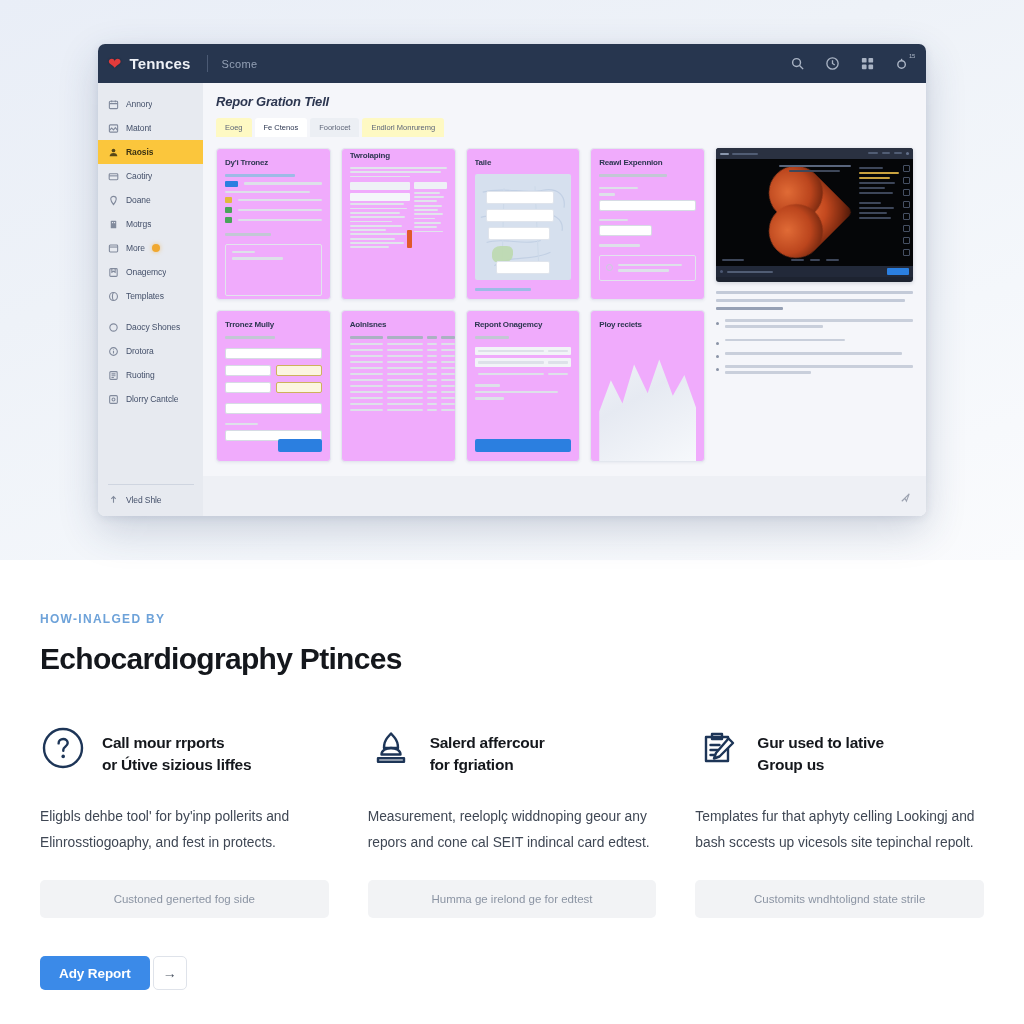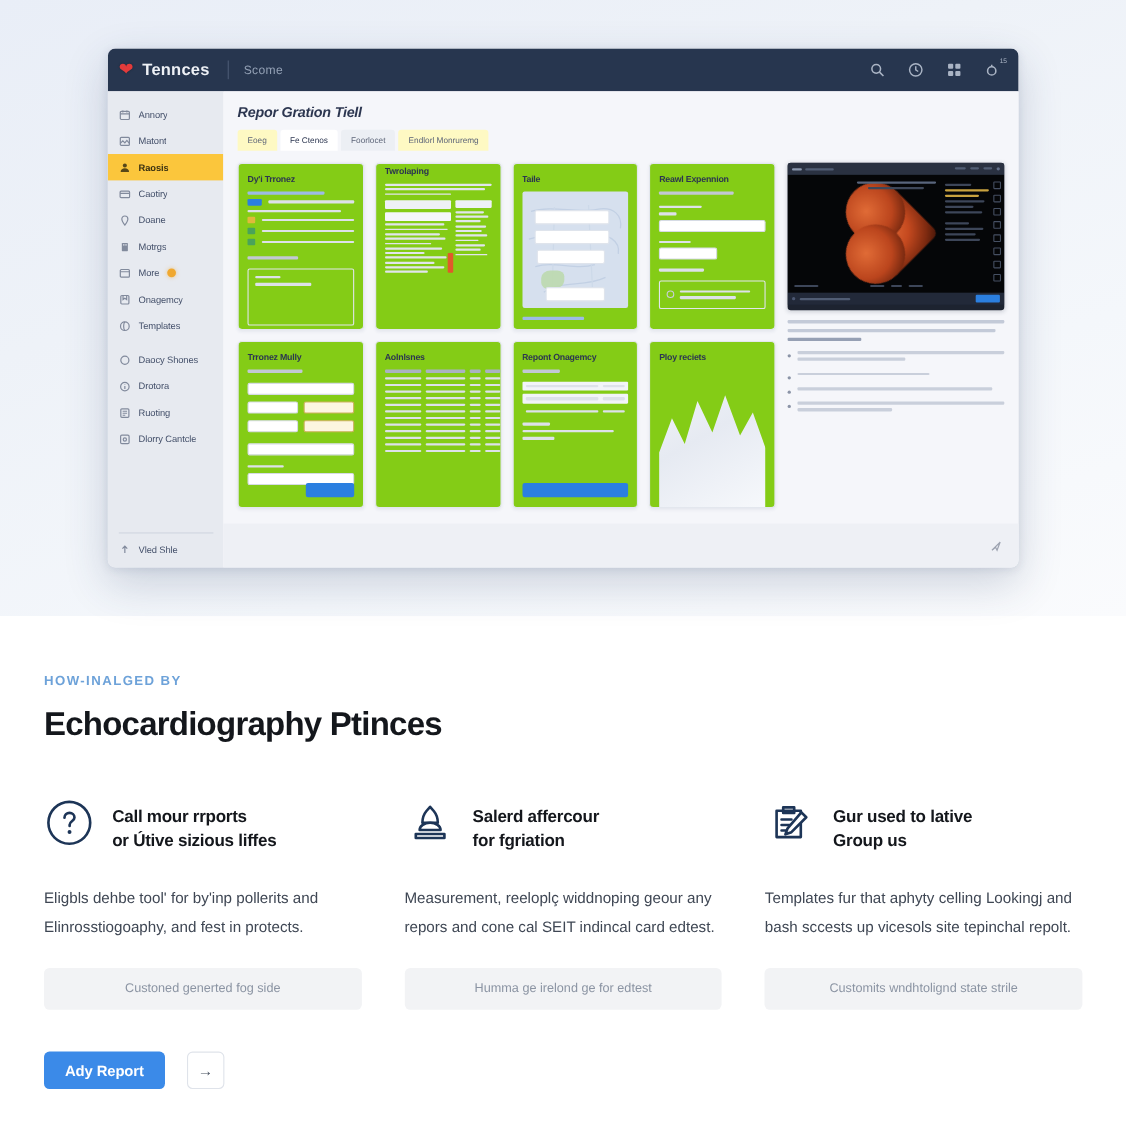--- a/index.html
+++ b/index.html
@@ -116,21 +116,21 @@
     white-space: nowrap;
   }
   .tab.active { background: #ffffff; color: #2c3650; }
   .tab.alt { background: #eceff4; }
 
   .cards-wrap { display: flex; gap: 11px; min-width: 0; }
   .cards-col { flex: 1; min-width: 0; }
   .card-grid { display: grid; grid-template-columns: repeat(4, 1fr); gap: 10px; }
 
   .mini-card {
-    background: #84cc16;
+    background: #f0abfc;
     border: 1px solid #e3e7ee;
     border-radius: 4px;
     box-shadow: 0 1px 3px rgba(40,60,100,.07);
     padding: 9px 8px;
     height: 152px;
     overflow: hidden;
     position: relative;
   }
   .mc-title {
     font-size: 8px; font-weight: bold; color: #2c3650;
@@ -278,21 +278,21 @@
   }
   .feat-pill {
     margin-top: 25px;
     background: #f2f3f5;
     border-radius: 5px;
     height: 38px;
     display: flex; align-items: center; justify-content: center;
     font-size: 11.5px; color: #8b94a3;
   }
   .cta-row {
-    display: flex; align-items: flex-end; gap: 20px;
+    display: flex; align-items: flex-end; gap: 3px;
     margin-top: 38px;
   }
   .cta-primary {
     background: #3b8ae8; color: #fff;
     font-size: 13.5px; font-weight: bold;
     border: none; border-radius: 5px;
     height: 34px; padding: 0 19px;
     letter-spacing: -.1px;
     font-family: "Liberation Sans", sans-serif;
     cursor: pointer;

